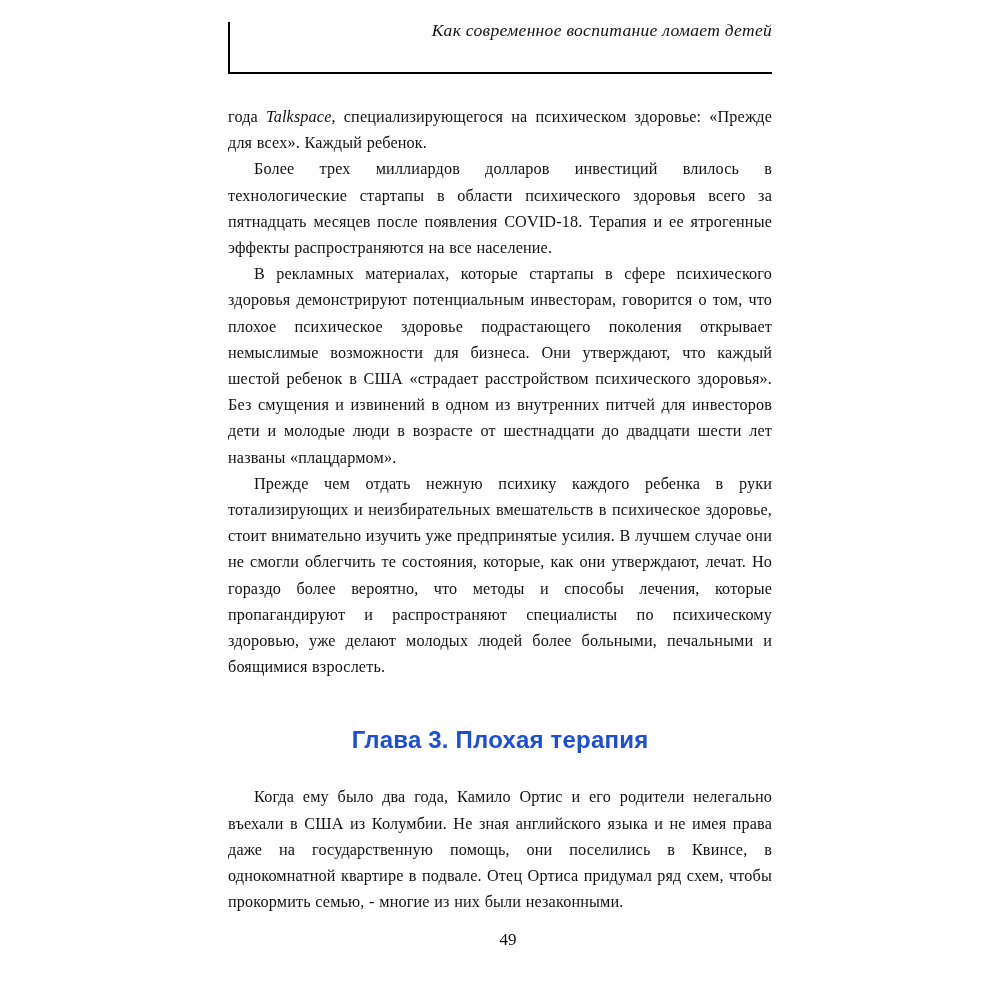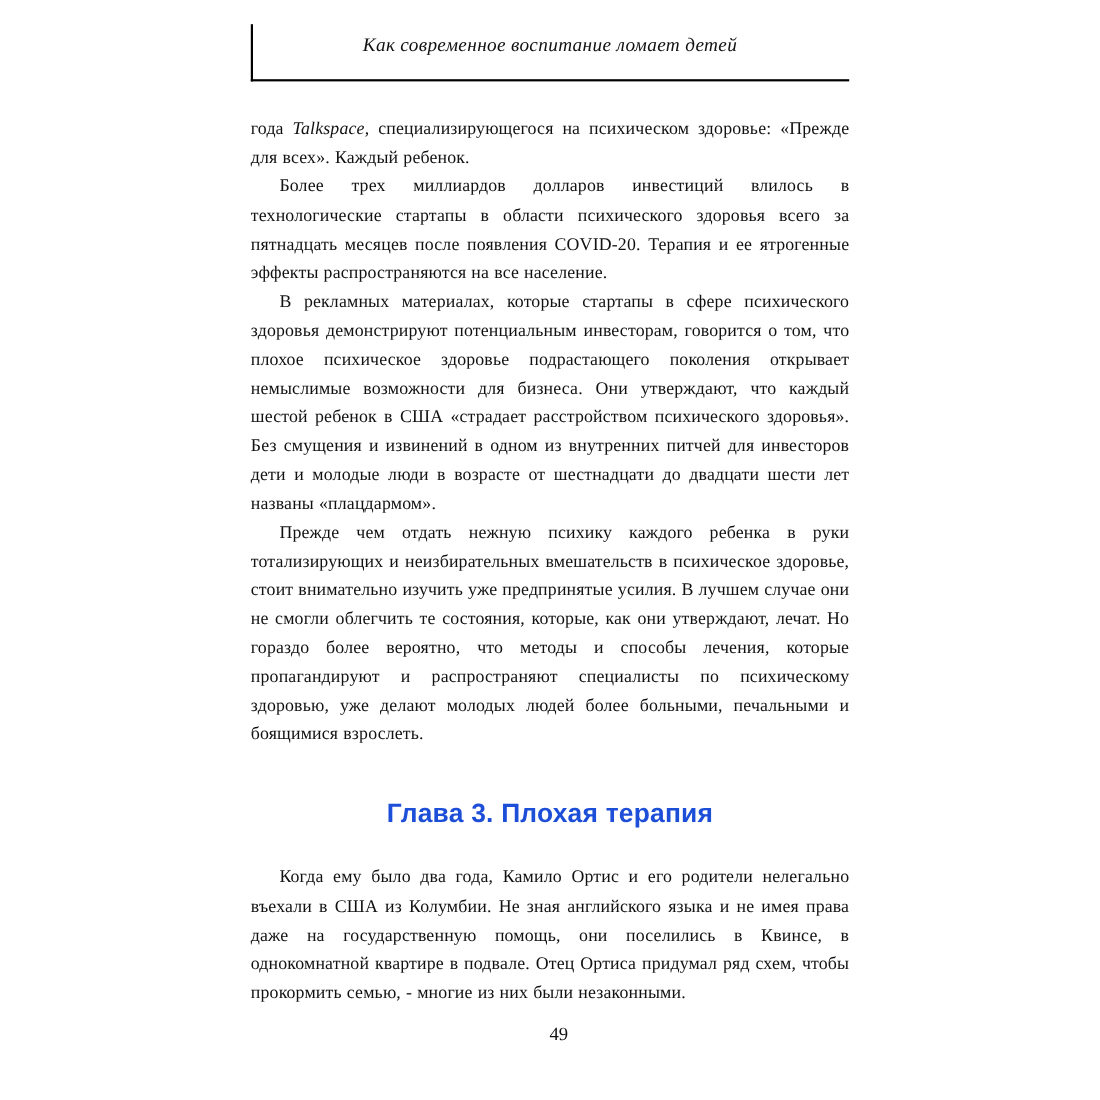--- a/index.html
+++ b/index.html
@@ -21,23 +21,23 @@
     position: absolute;
     left: 228px;
     top: 22px;
     width: 2px;
     height: 52px;
     background: #000000;
   }
   .header {
     position: absolute;
     left: 228px;
-    top: 30px;
+    top: 20px;
     width: 544px;
-    text-align: center;
+    text-align: right;
   }
   .header-title {
     font-family: "Liberation Serif", serif;
     font-style: italic;
     font-size: 17.5px;
     letter-spacing: 0.3px;
     color: #111111;
     white-space: nowrap;
   }
   .header-rule {
@@ -98,21 +98,21 @@
   <div class="left-rule"></div>
 
   <div class="header">
     <div class="header-title">Как современное воспитание ломает детей</div>
   </div>
   <div class="header-rule"></div>
 
   <div class="content">
     <div id="paras-before">
         <p class="para no-indent"><span>года </span><em>Talkspace</em><span>, специализирующегося на психическом здоровье: «Прежде для всех». Каждый ребенок.</span></p>
-        <p class="para"><span>Более трех миллиардов долларов инвестиций влилось в технологические стартапы в области психического здоровья всего за пятнадцать месяцев после появления COVID-20. Терапия и ее ятрогенные эффекты распространяются на все население.</span></p>
+        <p class="para"><span>Более трех миллиардов долларов инвестиций влилось в технологические стартапы в области психического здоровья всего за пятнадцать месяцев после появления COVID-18. Терапия и ее ятрогенные эффекты распространяются на все население.</span></p>
         <p class="para"><span>В рекламных материалах, которые стартапы в сфере психического здоровья демонстрируют потенциальным инвесторам, говорится о том, что плохое психическое здоровье подрастающего поколения открывает немыслимые возможности для бизнеса. Они утверждают, что каждый шестой ребенок в США «страдает расстройством психического здоровья». Без смущения и извинений в одном из внутренних питчей для инвесторов дети и молодые люди в возрасте от шестнадцати до двадцати шести лет названы «плацдармом».</span></p>
         <p class="para"><span>Прежде чем отдать нежную психику каждого ребенка в руки тотализирующих и неизбирательных вмешательств в психическое здоровье, стоит внимательно изучить уже предпринятые усилия. В лучшем случае они не смогли облегчить те состояния, которые, как они утверждают, лечат. Но гораздо более вероятно, что методы и способы лечения, которые пропагандируют и распространяют специалисты по психическому здоровью, уже делают молодых людей более больными, печальными и боящимися взрослеть.</span></p>
       </div>
 
     <h2 class="chapter-heading">Глава 3. Плохая терапия</h2>
 
     <div id="paras-after">
         <p class="para"><span>Когда ему было два года, Камило Ортис и его родители нелегально въехали в США из Колумбии. Не зная английского языка и не имея права даже на государственную помощь, они поселились в Квинсе, в однокомнатной квартире в подвале. Отец Ортиса придумал ряд схем, чтобы прокормить семью, - многие из них были незаконными.</span></p>
       </div>
   </div>

